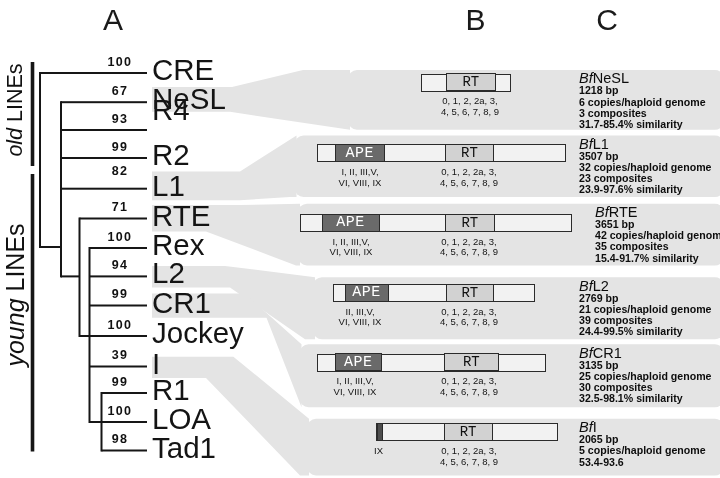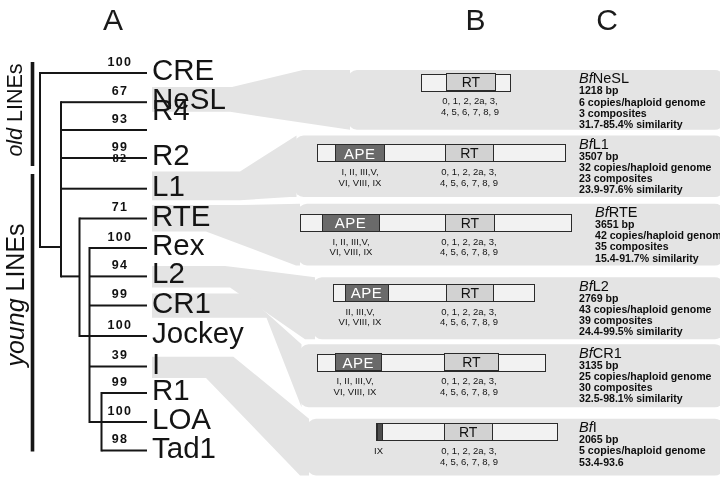--- a/index.html
+++ b/index.html
@@ -11,21 +11,21 @@
                transform:translate(-50%,-50%) rotate(-90deg);}
   .group-label.g0{font-size:21.5px;}
   .group-label.g1{font-size:25px;}
   .group-label .it{font-style:italic;}
   .taxon-label{position:absolute;font-size:29.5px;color:#141414;white-space:nowrap;
                transform:translateY(-50%);letter-spacing:0px;}
   .support{position:absolute;font-size:12.5px;font-weight:bold;color:#111;letter-spacing:1.3px;
            transform:translate(-50%,-100%);}
   .bar{position:absolute;background:#f2f2f2;border:1.4px solid #2b2b2b;box-sizing:border-box;}
   .seg{position:absolute;top:-1.4px;box-sizing:border-box;border:1.4px solid #2b2b2b;
-       display:flex;align-items:center;justify-content:center;}
+       display:flex;align-items:center;justify-content:center;font-family:Liberation Mono, monospace;}
   .seg.rt{background:#d2d2d2;color:#111;font-size:14px;}
   .seg.ape{background:#6a6a6a;color:#ffffff;font-size:15px;letter-spacing:.5px;}
   .seg.dark{background:#4d4d4d;}
   .motif{position:absolute;font-size:9.5px;line-height:10.7px;color:#141414;text-align:center;
          transform:translateX(-50%);white-space:pre;}
   .cblock{position:absolute;white-space:nowrap;}
   .cblock .ctitle{font-size:14.5px;color:#0d0d0d;line-height:14px;}
   .cblock .ctitle .it{font-style:italic;}
   .cblock .cstat{font-size:10.6px;font-weight:bold;color:#0d0d0d;line-height:11.2px;}
 </style>
@@ -82,21 +82,21 @@
       <div class="group-label g1" style="left: 14.5px; top: 295px;"><span class="it">young</span><span> LINEs</span></div>
       <div class="taxon-label" style="left: 152px; top: 70px;">CRE</div>
       <div class="support" style="left: 120px; top: 68.5px;">100</div>
       <div class="taxon-label" style="left: 152px; top: 99.2px;">NeSL</div>
       <div class="support" style="left: 120px; top: 97.7px;">67</div>
       <div class="taxon-label" style="left: 152px; top: 110px;">R4</div>
       <div class="support" style="left: 120px; top: 125.5px;">93</div>
       <div class="taxon-label" style="left: 152px; top: 155px;">R2</div>
       <div class="support" style="left: 120px; top: 153.5px;">99</div>
       <div class="taxon-label" style="left: 152px; top: 185.7px;">L1</div>
-      <div class="support" style="left: 120px; top: 166px; font-family: Liberation Serif, serif;">82</div>
+      <div class="support" style="left: 120px; top: 178px;">82</div>
       <div class="taxon-label" style="left: 152px; top: 215.5px;">RTE</div>
       <div class="support" style="left: 120px; top: 214px;">71</div>
       <div class="taxon-label" style="left: 152px; top: 245px;">Rex</div>
       <div class="support" style="left: 120px; top: 243.5px;">100</div>
       <div class="taxon-label" style="left: 152px; top: 273.4px;">L2</div>
       <div class="support" style="left: 120px; top: 271.9px;">94</div>
       <div class="taxon-label" style="left: 152px; top: 302.5px;">CR1</div>
       <div class="support" style="left: 120px; top: 301px;">99</div>
       <div class="taxon-label" style="left: 152px; top: 333px;">Jockey</div>
       <div class="support" style="left: 120px; top: 331.5px;">100</div>
@@ -154,21 +154,21 @@
         <div class="seg ape" style="left: 10.6px; width: 44px; height: 18px;">APE</div>
         <div class="seg rt" style="left: 111.6px; width: 48.5px; height: 18px;">RT</div>
       </div>
       <div class="motif" style="left: 360px; top: 306.7px;">II, III,V,
 VI, VIII, IX</div>
       <div class="motif" style="left: 469px; top: 306.7px;">0, 1, 2, 2a, 3,
 4, 5, 6, 7, 8, 9</div>
       <div class="cblock" style="left: 579px; top: 278.5px;">
         <div class="ctitle"><span class="it">Bf</span><span>L2</span></div>
         <div class="cstat">2769 bp</div>
-        <div class="cstat">43 copies/haploid genome</div>
+        <div class="cstat">21 copies/haploid genome</div>
         <div class="cstat">39 composites</div>
         <div class="cstat">24.4-99.5% similarity</div>
       </div>
       <div class="bar" style="left: 316.5px; top: 353.7px; width: 229.5px; height: 18px;">
         <div class="seg ape" style="left: 17.1px; width: 47.5px; height: 18px;">APE</div>
         <div class="seg rt" style="left: 126.7px; width: 54.4px; height: 18px;">RT</div>
       </div>
       <div class="motif" style="left: 355px; top: 376.2px;">I, II, III,V,
 VI, VIII, IX</div>
       <div class="motif" style="left: 469px; top: 376.2px;">0, 1, 2, 2a, 3,

